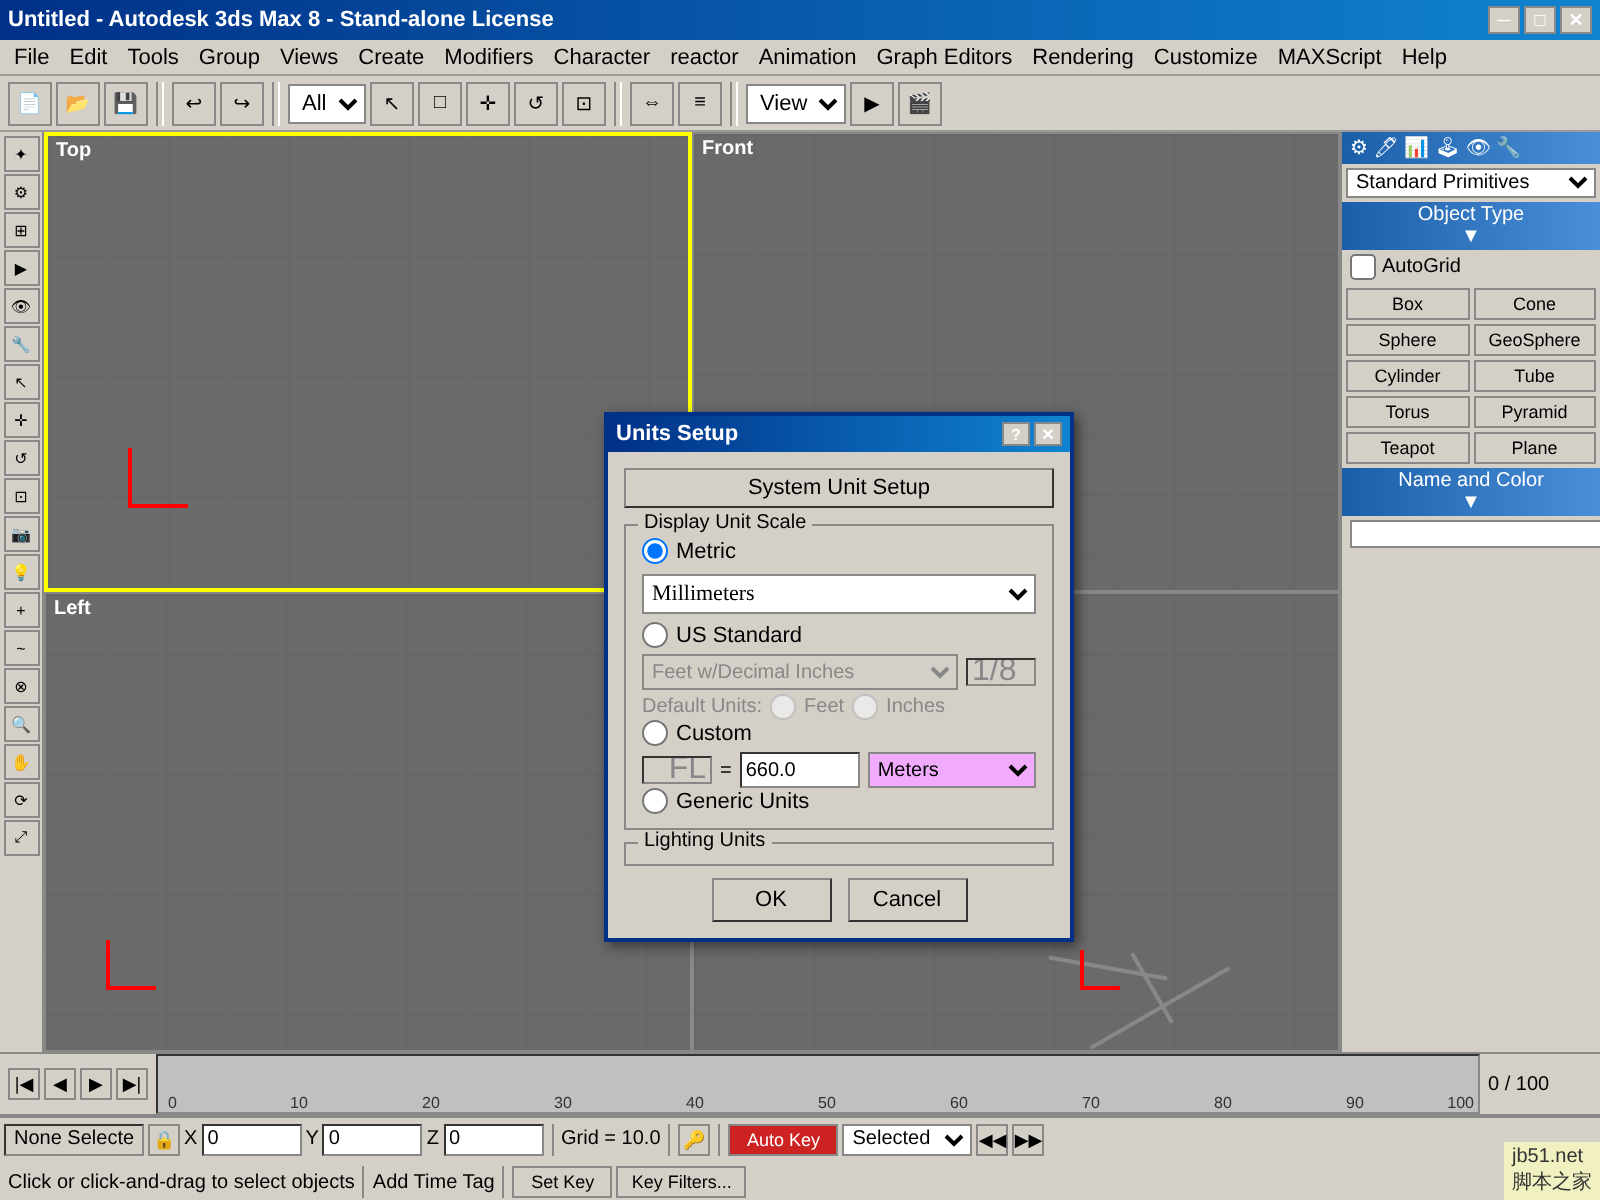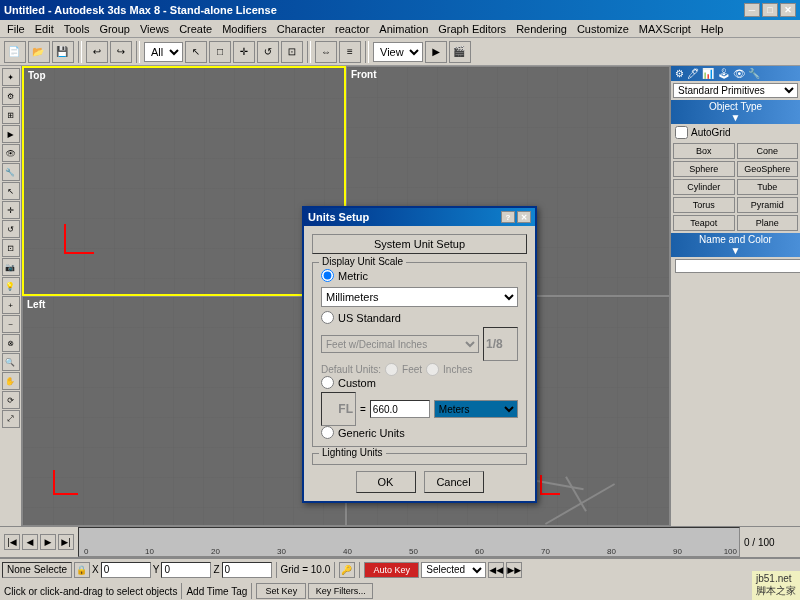--- a/index.html
+++ b/index.html
@@ -308,42 +308,42 @@
     }
     .radio-row { display: flex; align-items: center; margin-bottom: 3px; font-size: 11px; }
     .radio-row input[type=radio] { margin-right: 4px; }
     .dialog-dropdown {
       width: 100%;
       height: 20px;
       border: 1px solid #888;
       background: white;
       font-size: 11px;
       margin-top: 2px;
+      font-family: Liberation Serif, serif;
     }
     .dialog-row { display: flex; align-items: center; gap: 4px; margin-top: 3px; font-size: 10px; }
     .dialog-input-sm {
-      width: 50px; height: 34px;
+      width: 50px; height: 14px;
       border: 1px inset #888;
       background: #d4d0c8;
-      font-size: 12px;
+      font-size: 16px;
       padding: 0 2px;
-      font-weight: bold;
     }
     .dialog-input-sm.disabled { color: #888; }
     .dialog-input-med {
       width: 60px; height: 18px;
       border: 1px inset #888;
       background: white;
       font-size: 10px;
       padding: 0 2px;
     }
     .dialog-dropdown-sm {
       flex: 1; height: 18px;
       border: 1px solid #888;
-      background: #0369a1;
+      background: #f0abfc;
       font-size: 10px;
     }
     .dialog-buttons {
       display: flex;
       justify-content: center;
       gap: 8px;
       margin-top: 6px;
     }
     .dialog-btn {
       width: 60px; height: 22px;

